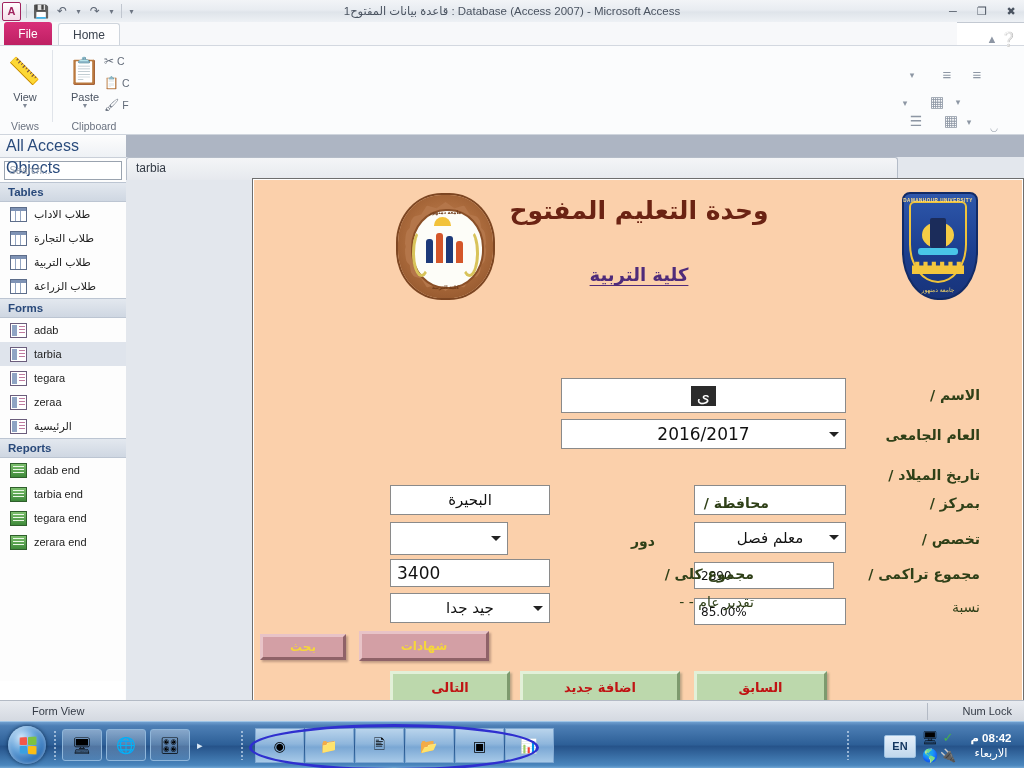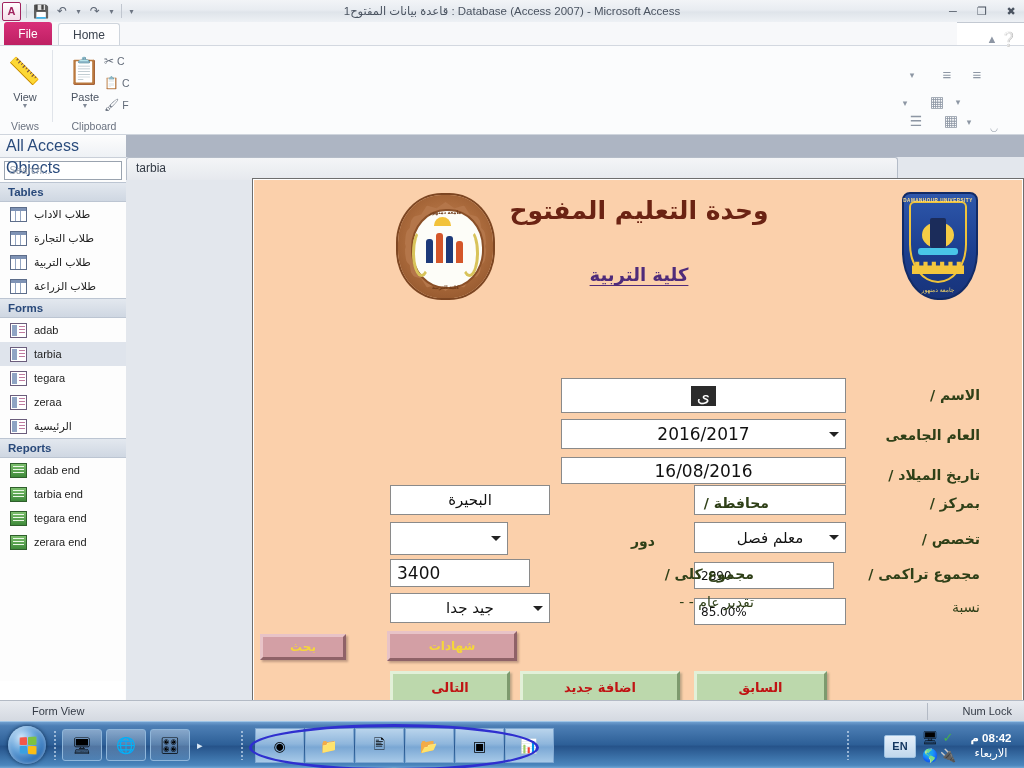--- a/index.html
+++ b/index.html
@@ -433,23 +433,20 @@
         <div class="txt"><span class="sel-char">ى</span></div>
       </div>
 
       <div class="lbl" style="right:42px;top:247px;width:130px;">العام الجامعى</div>
       <div class="fld" style="left:307px;top:239px;width:285px;height:30px;">
         <div class="txt">2016/2017</div>
         <div class="caret"></div>
       </div>
 
       <div class="lbl" style="right:42px;top:287px;width:140px;">تاريخ الميلاد /</div>
-      <div class="fld" style="left:307px;top:277px;width:285px;height:27px;">
-        <div class="txt">16/08/2016</div>
-      </div>
 
       <div class="lbl" style="right:42px;top:315px;width:130px;">بمركز /</div>
       <div class="fld" style="left:440px;top:305px;width:152px;height:30px;">
         <div class="txt"></div>
       </div>
       <div class="lbl" style="right:253px;top:315px;width:110px;">محافظة /</div>
       <div class="fld ar" style="left:136px;top:305px;width:160px;height:30px;">
         <div class="txt">البحيرة</div>
       </div>
 
@@ -462,36 +459,36 @@
       <div class="fld" style="left:136px;top:342px;width:118px;height:33px;">
         <div class="txt"></div>
         <div class="caret"></div>
       </div>
 
       <div class="lbl" style="right:42px;top:386px;width:160px;">مجموع تراكمى /</div>
       <div class="fld small" style="left:440px;top:382px;width:140px;height:27px;">
         <div class="txt">2890</div>
       </div>
       <div class="lbl" style="right:268px;top:386px;width:120px;">مجموع كلى /</div>
-      <div class="fld" style="left:136px;top:379px;width:140px;height:28px;">
+      <div class="fld" style="left:136px;top:379px;width:160px;height:28px;">
         <div class="txt" style="text-align:left;">3400</div>
       </div>
 
       <div class="lbl" style="right:42px;top:419px;width:120px;font-weight:normal;">نسبة</div>
       <div class="fld small" style="left:440px;top:418px;width:152px;height:27px;">
         <div class="txt">85.00%</div>
       </div>
       <div class="lbl" style="right:268px;top:414px;width:130px;font-weight:normal;">تقدير عام - -</div>
       <div class="fld ar" style="left:136px;top:413px;width:160px;height:30px;">
         <div class="txt">جيد جدا</div>
         <div class="caret"></div>
       </div>
 
       <div class="btn3d btn-pink" style="left:6px;top:454px;width:86px;height:26px;">بحث</div>
-      <div class="btn3d btn-pink" style="left:105px;top:451px;width:130px;height:30px;margin-left:28px;">شهادات</div>
+      <div class="btn3d btn-pink" style="left:105px;top:451px;width:130px;height:30px;">شهادات</div>
 
       <div class="btn3d btn-green" style="left:136px;top:491px;width:120px;height:32px;">التالى</div>
       <div class="btn3d btn-green" style="left:266px;top:491px;width:160px;height:32px;">اضافة جديد</div>
       <div class="btn3d btn-green" style="left:440px;top:491px;width:133px;height:32px;">السابق</div>
 
       <div class="btn3d btn-red" style="left:136px;top:558px;width:120px;height:38px;">اغلاق</div>
       <div class="btn3d btn-maroon" style="left:306px;top:558px;width:286px;height:38px;">الرئيسيــة</div>
 
     </div>
   </div>

